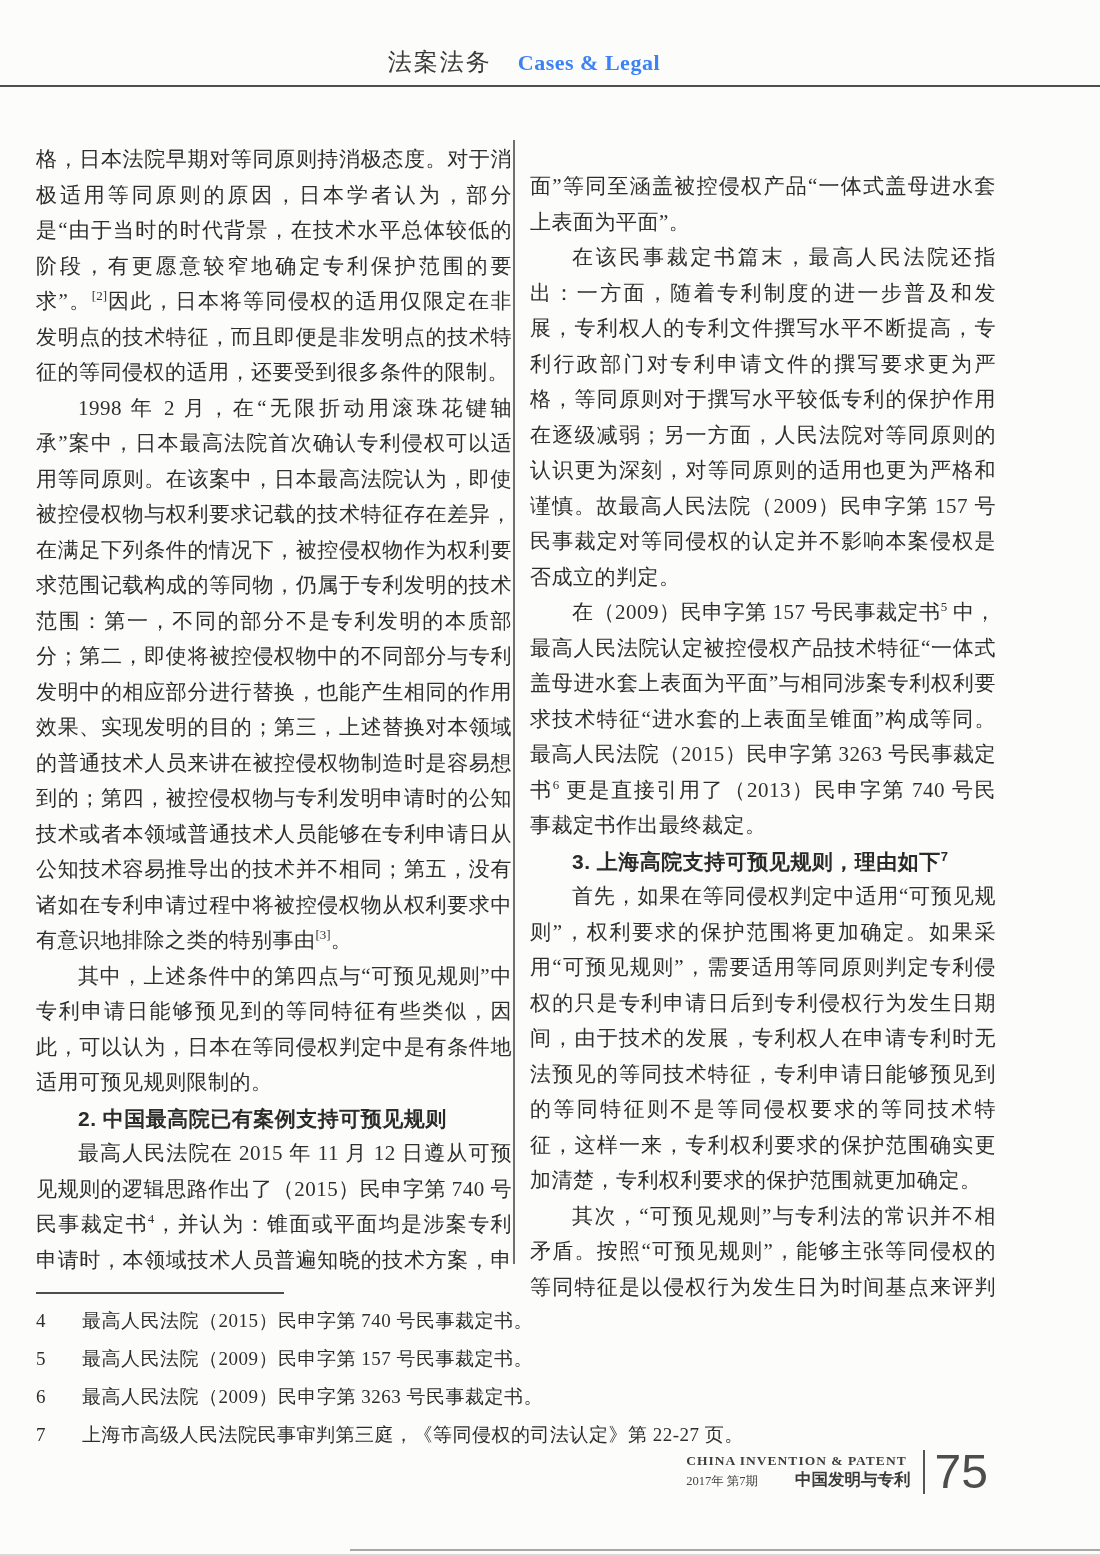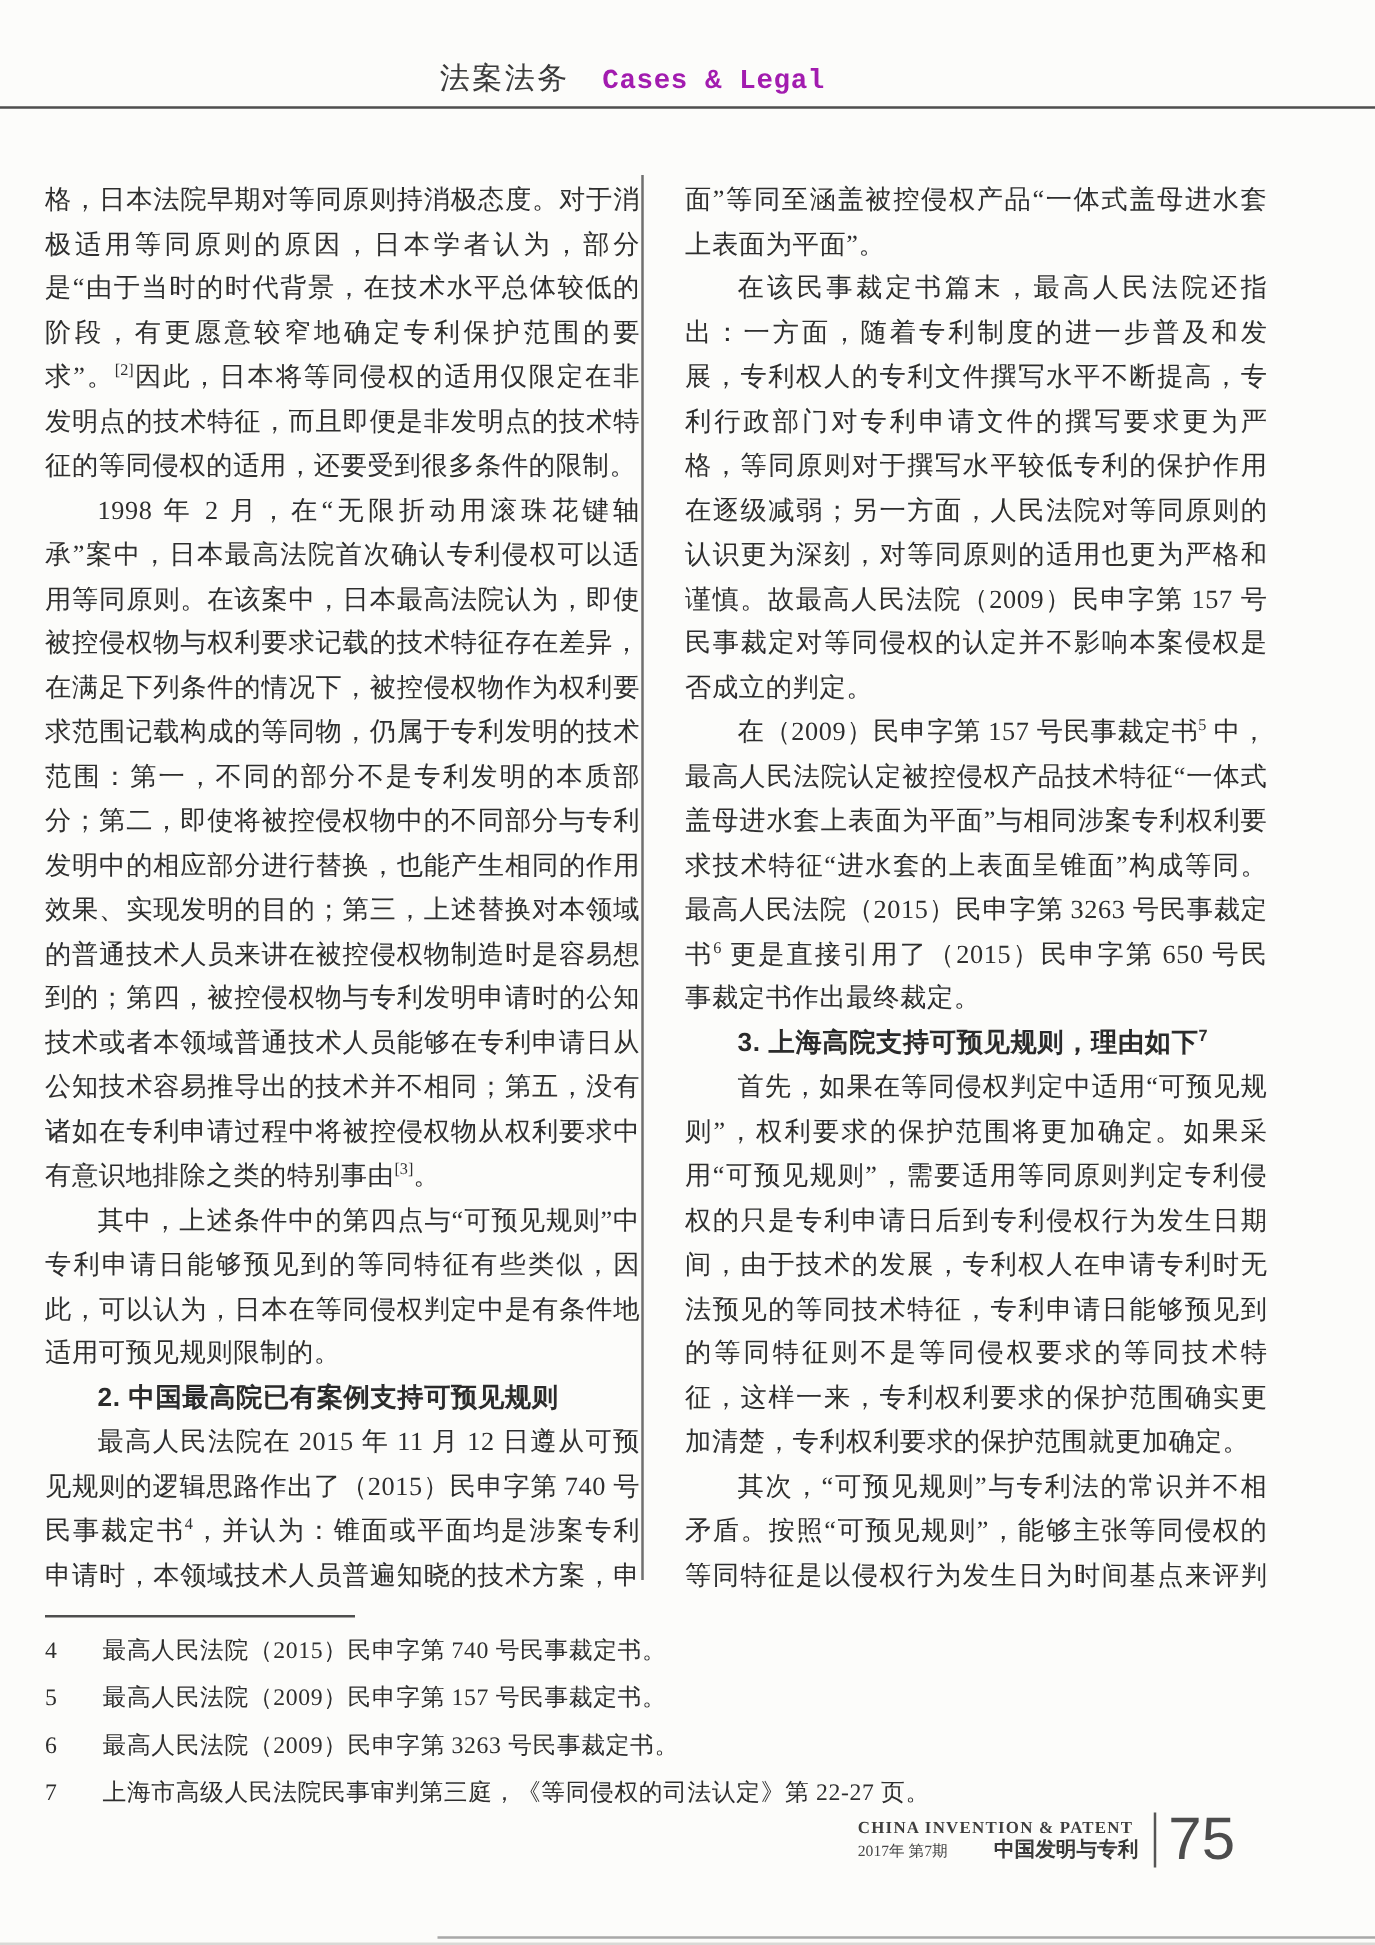--- a/index.html
+++ b/index.html
@@ -17,39 +17,39 @@
   .header-block {
     position: absolute; top: 46px; left: 0; width: 660px;
     text-align: right; white-space: nowrap;
   }
   .header-cn {
     font-family: "Liberation Sans", sans-serif;
     font-weight: normal; font-size: 24px; color: #3a3a3a;
     letter-spacing: 2px;
   }
   .header-en {
-    font-family: Liberation Mono, monospace;
-    font-weight: bold; font-size: 22px; color: #a21caf;
+    font-family: Liberation Serif, serif;
+    font-weight: bold; font-size: 22px; color: #3b82f6;
     margin-left: 26px; letter-spacing: 0.5px; text-align: right;
   }
   .header-rule {
     position: absolute; top: 85px; left: 0; width: 1100px; height: 2px;
     background: #4e4e4e;
   }
 
   
   .col {
     position: absolute; top: 142px;
     font-size: 21px; line-height: 35.5px;
     text-align: justify; text-justify: inter-ideograph;
     height: 1136px; overflow: hidden;
     letter-spacing: 0.5px;
   }
   .col-left  { left: 36px;  width: 476px; }
-  .col-right { left: 548px; width: 466px; }
+  .col-right { left: 530px; width: 466px; margin-top: 27px; }
   .col p { margin: 0; }
   .indent { text-indent: 2em; }
   .heading {
     font-weight: bold; text-indent: 2em;
     font-family: "Liberation Sans", sans-serif;
     color: #2b2b2b;
   }
   sup.fnref {
     font-size: 13px; line-height: 0; vertical-align: super;
     letter-spacing: 0;
@@ -126,21 +126,21 @@
     <p class="indent">其中，上述条件中的第四点与“可预见规则”中专利申请日能够预见到的等同特征有些类似，因此，可以认为，日本在等同侵权判定中是有条件地适用可预见规则限制的。</p>
     <p class="heading">2. 中国最高院已有案例支持可预见规则</p>
     <p class="indent"><span>最高人民法院在 2015 年 11 月 12 日遵从可预见规则的逻辑思路作出了（2015）民申字第 740 号民事裁定书</span><sup class="fnref">4</sup><span>，并认为：锥面或平面均是涉案专利申请时，本领域技术人员普遍知晓的技术方案，申请人应该可以预见一体式盖母进水套上表面可以为平面，然而并没有将其归纳概括到权利要求保护范围中，因此，不能将涉案专利权利要求技术特征“进水套的上表面呈锥</span></p>
   </div>
 
   <div class="col-divider"></div>
 
   <div class="col col-right">
     <p>面”等同至涵盖被控侵权产品“一体式盖母进水套上表面为平面”。</p>
     <p class="indent">在该民事裁定书篇末，最高人民法院还指出：一方面，随着专利制度的进一步普及和发展，专利权人的专利文件撰写水平不断提高，专利行政部门对专利申请文件的撰写要求更为严格，等同原则对于撰写水平较低专利的保护作用在逐级减弱；另一方面，人民法院对等同原则的认识更为深刻，对等同原则的适用也更为严格和谨慎。故最高人民法院（2009）民申字第 157 号民事裁定对等同侵权的认定并不影响本案侵权是否成立的判定。</p>
-    <p class="indent"><span>在（2009）民申字第 157 号民事裁定书</span><sup class="fnref">5</sup><span> 中，最高人民法院认定被控侵权产品技术特征“一体式盖母进水套上表面为平面”与相同涉案专利权利要求技术特征“进水套的上表面呈锥面”构成等同。最高人民法院（2015）民申字第 3263 号民事裁定书</span><sup class="fnref">6</sup><span> 更是直接引用了（2015）民申字第 650 号民事裁定书作出最终裁定。</span></p>
+    <p class="indent"><span>在（2009）民申字第 157 号民事裁定书</span><sup class="fnref">5</sup><span> 中，最高人民法院认定被控侵权产品技术特征“一体式盖母进水套上表面为平面”与相同涉案专利权利要求技术特征“进水套的上表面呈锥面”构成等同。最高人民法院（2015）民申字第 3263 号民事裁定书</span><sup class="fnref">6</sup><span> 更是直接引用了（2013）民申字第 740 号民事裁定书作出最终裁定。</span></p>
     <p class="heading"><span>3. 上海高院支持可预见规则，理由如下</span><sup class="fnref">7</sup></p>
     <p class="indent">首先，如果在等同侵权判定中适用“可预见规则”，权利要求的保护范围将更加确定。如果采用“可预见规则”，需要适用等同原则判定专利侵权的只是专利申请日后到专利侵权行为发生日期间，由于技术的发展，专利权人在申请专利时无法预见的等同技术特征，专利申请日能够预见到的等同特征则不是等同侵权要求的等同技术特征，这样一来，专利权利要求的保护范围确实更加清楚，专利权利要求的保护范围就更加确定。</p>
     <p class="indent">其次，“可预见规则”与专利法的常识并不相矛盾。按照“可预见规则”，能够主张等同侵权的等同特征是以侵权行为发生日为时间基点来评判的，只有在申请日以后由于技术的发展而新出现的等同特征（新出现的技术手段）才能据此主张等同侵权，对于申请日以前可预见的已经存在的等同特征不能以特征等同为由主张等同侵权。如果被控侵权技术方案中存在与权利</p>
   </div>
 
   <div class="footnote-rule"></div>
   <div class="footnotes">
     <div class="fn-row">
       <span class="fn-num">4</span>
       <span class="fn-text">最高人民法院（2015）民申字第 740 号民事裁定书。</span>

